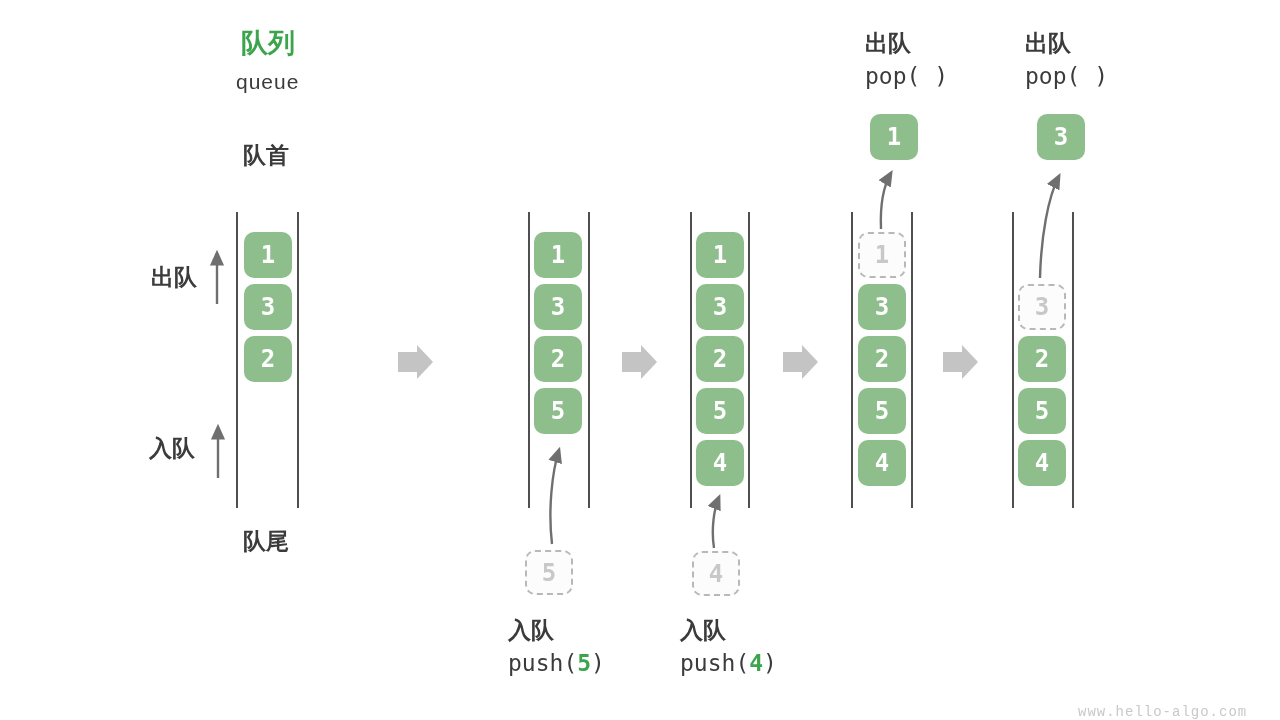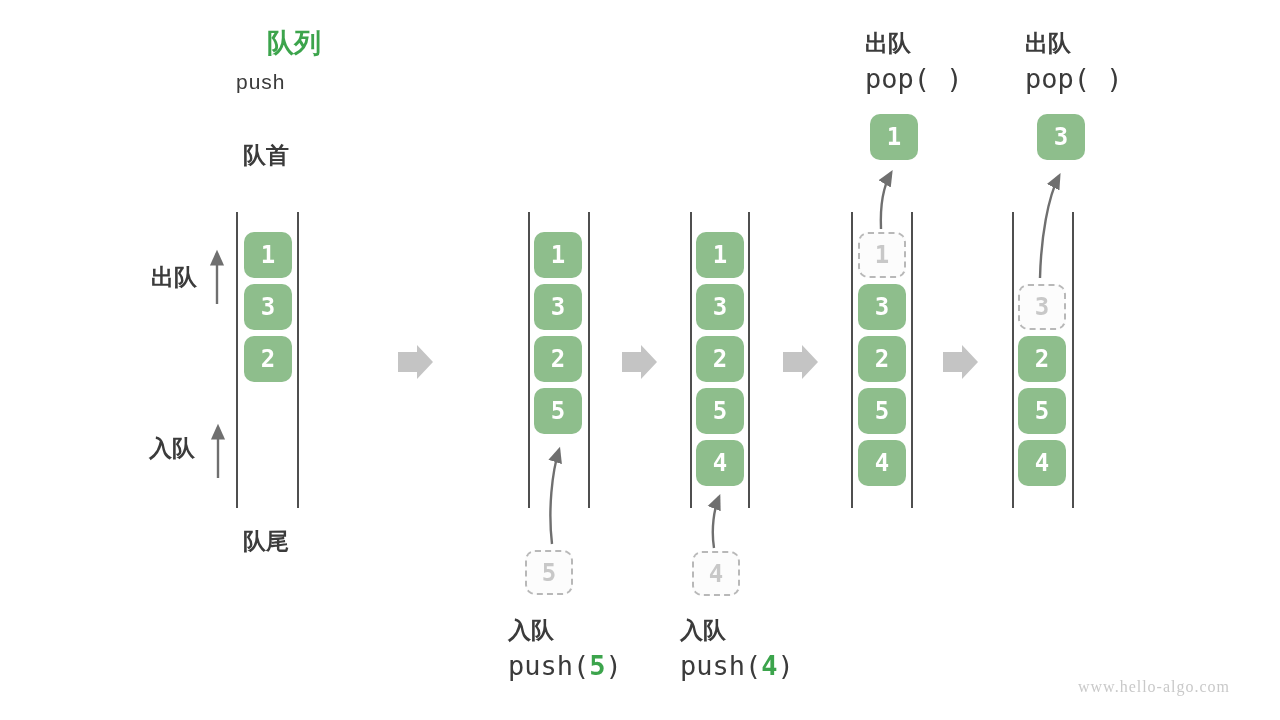--- a/index.html
+++ b/index.html
@@ -16,33 +16,33 @@
   .cell{position:absolute;box-sizing:border-box;width:48px;height:46px;border-radius:10px;
         background:var(--cell-green,#8ebe8c);color:#ffffff;
         display:flex;align-items:center;justify-content:center;
         font-family:"DejaVu Sans Mono","Liberation Mono",monospace;
         font-size:24px;font-weight:bold;}
   .cell.ghost{background:#fcfcfc;border:2px dashed var(--dashed-border,#b8b8b8);
         color:var(--dashed-text,#c8c8c8);}
 
   .zh-label{position:absolute;color:var(--text-dark,#3b3b3b);font-weight:bold;font-size:23px;line-height:1;}
   .title-zh{position:absolute;left:241px;top:30px;font-size:27px;font-weight:bold;
-        color:var(--accent-green,#3ca44c);line-height:1;margin-left:26px;}
+        color:var(--accent-green,#3ca44c);line-height:1;}
   .title-en{position:absolute;left:236px;top:71px;font-size:21px;color:var(--text-dark,#3b3b3b);
         letter-spacing:1px;line-height:1;}
 
   .op-group{position:absolute;display:flex;flex-direction:column;gap:10px;}
   .op-zh{color:var(--text-dark,#3b3b3b);font-weight:bold;font-size:23px;line-height:1;}
-  .op-code{font-family:"DejaVu Sans Mono","Liberation Mono",monospace;font-size:27px;
+  .op-code{font-family:"DejaVu Sans Mono","Liberation Mono",monospace;font-size:23px;
         color:var(--text-dark,#3b3b3b);font-weight:500;line-height:1;white-space:pre;}
   .arg{color:var(--accent-green,#3ca44c);font-weight:bold;}
 
-  .watermark{position:absolute;left:1078px;top:678px;
-        font-family:Liberation Serif, serif;
-        font-size:16px;color:var(--watermark-gray,#c9c9c9);letter-spacing:1px;}
+  .watermark{position:absolute;left:1078px;top:704px;
+        font-family:Liberation Mono, monospace;
+        font-size:14px;color:var(--watermark-gray,#c9c9c9);letter-spacing:1px;}
 </style>
 </head>
 <body>
 
 <div class="stage">
 
   <svg class="overlay" viewBox="0 0 1280 720">
     <defs>
       <marker id="ah" viewBox="0 0 10 10" refX="7.5" refY="5" markerWidth="7" markerHeight="7" orient="auto">
         <path d="M0,0.8 L9.5,5 L0,9.2 z" fill="#6f6f6f"></path>
@@ -57,21 +57,21 @@
     <polygon class="block-arrow" points="783,352 802,352 802,345 818,362 802,379 802,372 783,372"></polygon>
     <polygon class="block-arrow" points="943,352 962,352 962,345 978,362 962,379 962,372 943,372"></polygon>
 
     <path class="arrow-line" d="M552,544 C548,510 552,472 559,450" marker-end="url(#ah)"></path>
     <path class="arrow-line" d="M714,548 C711,529 714,509 719,497" marker-end="url(#ah)"></path>
     <path class="arrow-line" d="M881,229 C880,205 884,185 891,173" marker-end="url(#ah)"></path>
     <path class="arrow-line" d="M1040,278 C1041,237 1048,197 1059,176" marker-end="url(#ah)"></path>
   </svg>
 
   <div class="title-zh">队列</div>
-  <div class="title-en">push</div>
+  <div class="title-en">queue</div>
 
   <div class="zh-label" style="left:243px;top:144px">队首</div>
   <div class="zh-label" style="left:151px;top:266px">出队</div>
   <div class="zh-label" style="left:149px;top:437px">入队</div>
   <div class="zh-label" style="left:243px;top:530px">队尾</div>
 
   <div class="rail" style="left:236px"></div>
   <div class="rail" style="left:297px"></div>
   <div class="rail" style="left:528px"></div>
   <div class="rail" style="left:588px"></div>

